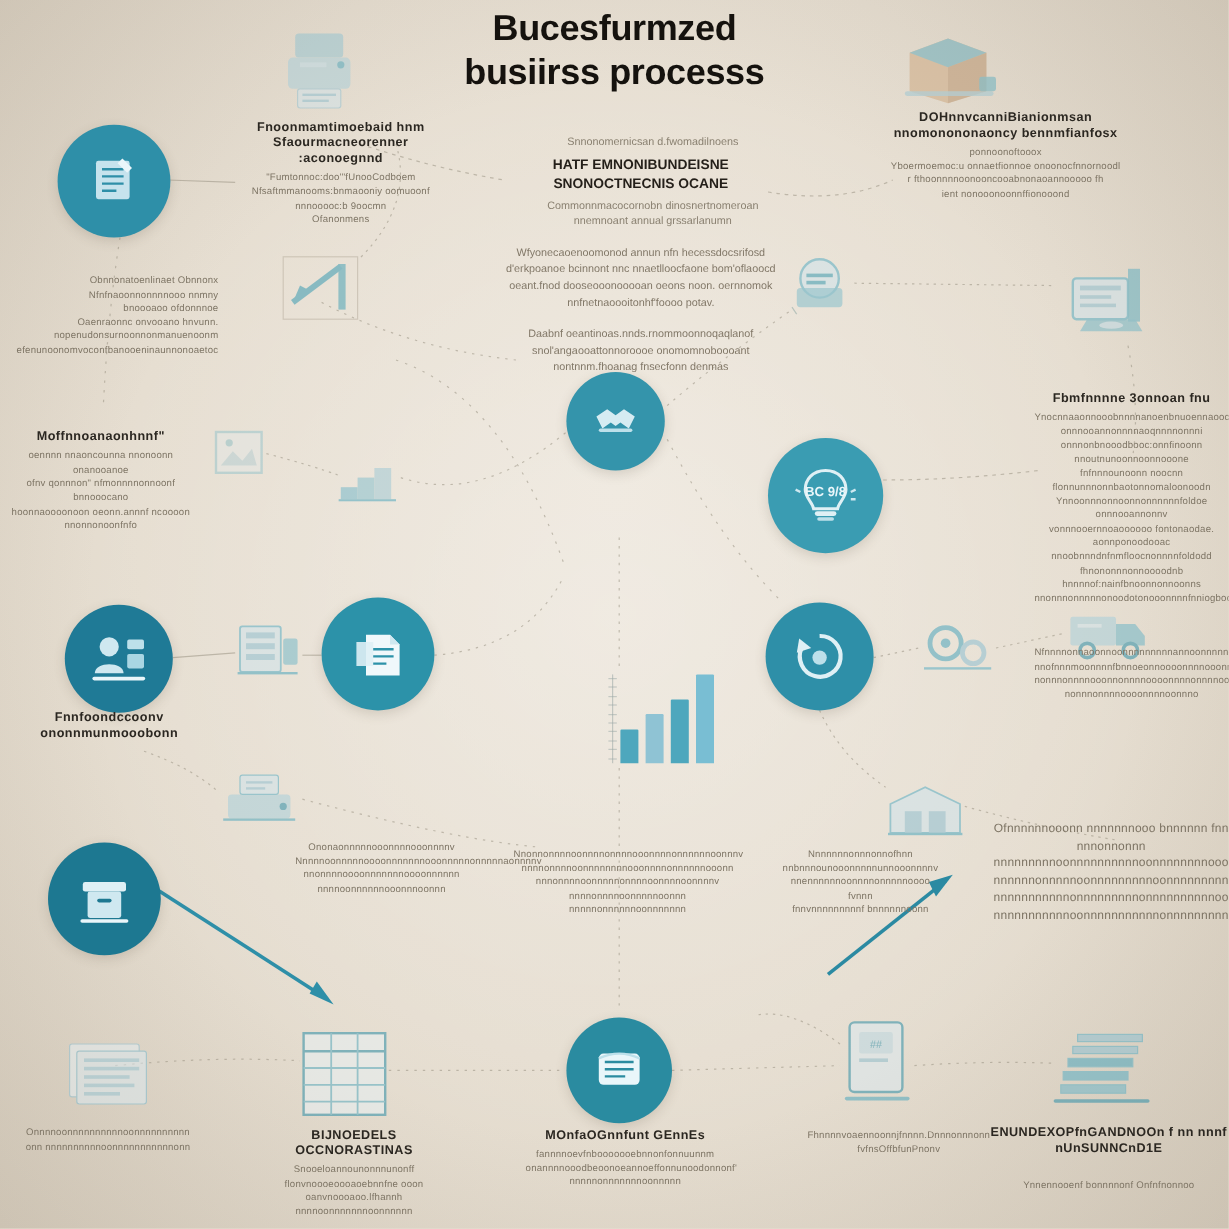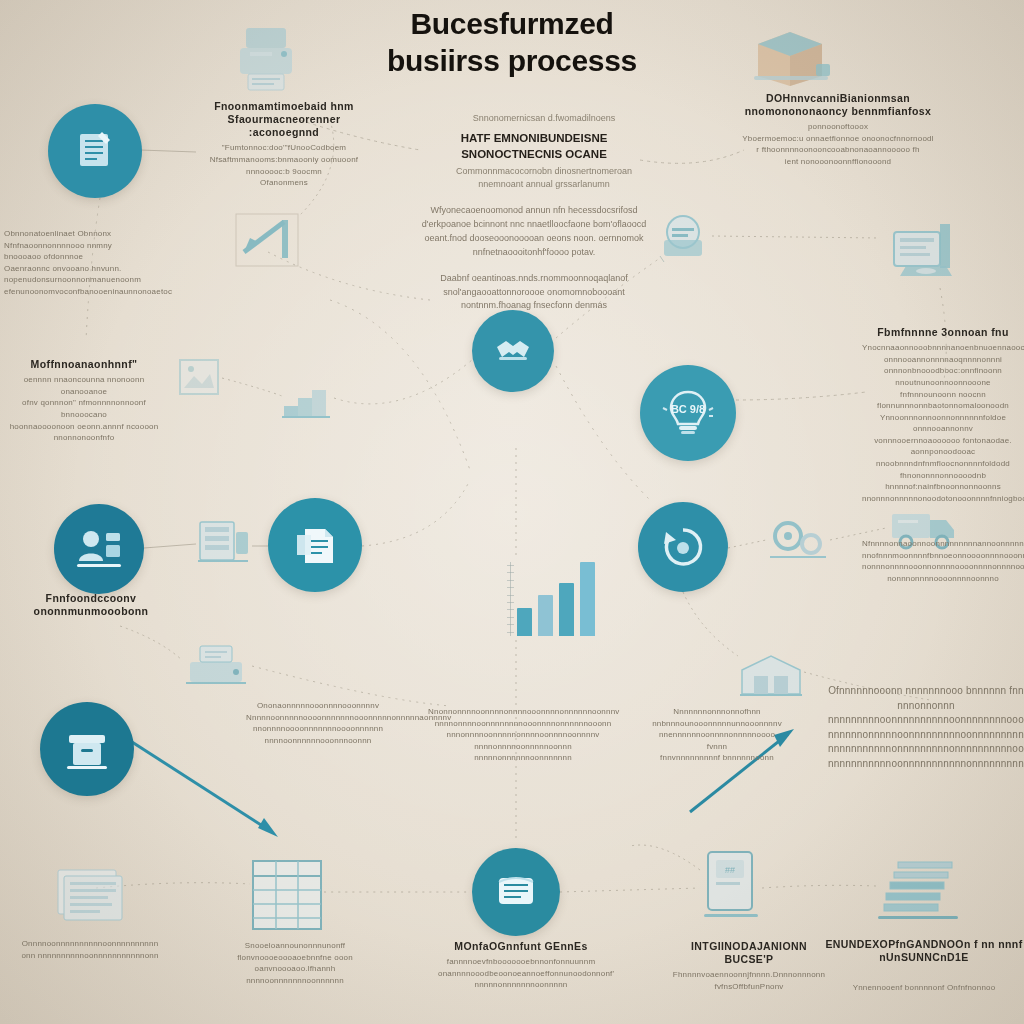--- a/index.html
+++ b/index.html
@@ -435,21 +435,21 @@
 Ofanonmens</div>
       </div>
       <div class="tblock" style="left: 740px; top: 92px; width: 196px; text-align: center;">
         <div class="hd" style="font-size: 10.5px; white-space: pre-line;">DOHnnvcanniBianionmsan
 nnomonononaoncy bennmfianfosx</div>
         <div class="bd" style="font-size: 8px; white-space: pre-line;">ponnoonoftooox
 Yboermoemoc:u onnaetfionnoe onoonocfnnornoodl
 r  fthoonnnnoonooncooabnonaoannooooo fh
 ient  nonooonoonnffionooond</div>
       </div>
-      <div class="tblock" style="left: 4px; top: 228px; width: 178px; text-align: left;">
+      <div class="tblock" style="left: 4px; top: 228px; width: 178px; text-align: right;">
         <div class="bd" style="font-size: 8px; white-space: pre-line;">Obnnonatoenlinaet Obnnonx
 Nfnfnaoonnonnnnooo nnmny
 bnoooaoo ofdonnnoe
 Oaenraonnc onvooano hnvunn.
 nopenudonsurnoonnonmanuenoonm
 efenunoonomvoconfbanooeninaunnonoaetoc</div>
       </div>
       <div class="tblock" style="left: 4px; top: 358px; width: 160px; text-align: center;">
         <div class="hd" style="font-size: 10.5px; white-space: pre-line;">Moffnnoanaonhnnf"</div>
         <div class="bd" style="font-size: 8px; white-space: pre-line;">oennnn nnaoncounna nnonoonn onanooanoe
@@ -502,32 +502,32 @@
 nnnnnnnnnoonnnnnnnnnnoonnnnnnnnooonnnnnn
 nnnnnnonnnnnoonnnnnnnnnoonnnnnnnnnoonnnnnnnnv
 nnnnnnnnnnnonnnnnnnnnonnnnnnnnnnoonnnnnnnn
 nnnnnnnnnnnoonnnnnnnnnnnonnnnnnnnnnnonnnnn</div>
       </div>
       <div class="tblock" style="left: 10px; top: 938px; width: 160px; text-align: center;">
         <div class="bd" style="font-size: 8px; white-space: pre-line;">Onnnnoonnnnnnnnnnoonnnnnnnnnn
 onn nnnnnnnnnnoonnnnnnnnnnnonn</div>
       </div>
       <div class="tblock" style="left: 212px; top: 940px; width: 166px; text-align: center;">
+        <div class="hd" style="font-size: 10.5px; white-space: pre-line;">BIJNOEDELS OCCNORASTINAS</div>
         <div class="bd" style="font-size: 8px; white-space: pre-line;">Snooeloannounonnnunonff
 flonvnoooeoooaoebnnfne ooon oanvnoooaoo.lfhannh
 nnnnoonnnnnnnoonnnnnn</div>
       </div>
       <div class="tblock" style="left: 438px; top: 940px; width: 166px; text-align: center;">
         <div class="hd" style="font-size: 10.5px; white-space: pre-line;">MOnfaOGnnfunt  GEnnEs</div>
         <div class="bd" style="font-size: 8px; white-space: pre-line;">fannnnoevfnbooooooebnnonfonnuunnm
 onannnnooodbeoonoeannoeffonnunoodonnonf'
 nnnnnonnnnnnnoonnnnn</div>
       </div>
       <div class="tblock" style="left: 666px; top: 940px; width: 166px; text-align: center;">
-        <div class="hd" style="font-size: 10.5px; white-space: pre-line;">INTGIINODAJANIONN  BUCSE'P</div>
         <div class="bd" style="font-size: 8px; white-space: pre-line;">Fhnnnnvoaennoonnjfnnnn.Dnnnonnnonn
 fvfnsOffbfunPnonv</div>
       </div>
       <div class="tblock" style="left: 824px; top: 938px; width: 200px; text-align: center;">
         <div class="hd" style="font-size: 10.5px; white-space: pre-line;">ENUNDEXOPfnGANDNOOn f nn nnnf  nUnSUNNCnD1E</div>
         <div class="bd" style="font-size: 8px; white-space: pre-line; margin-top: 18px;">Ynnennooenf  bonnnnonf  Onfnfnonnoo</div>
       </div>
     </div>
 
 </div>

